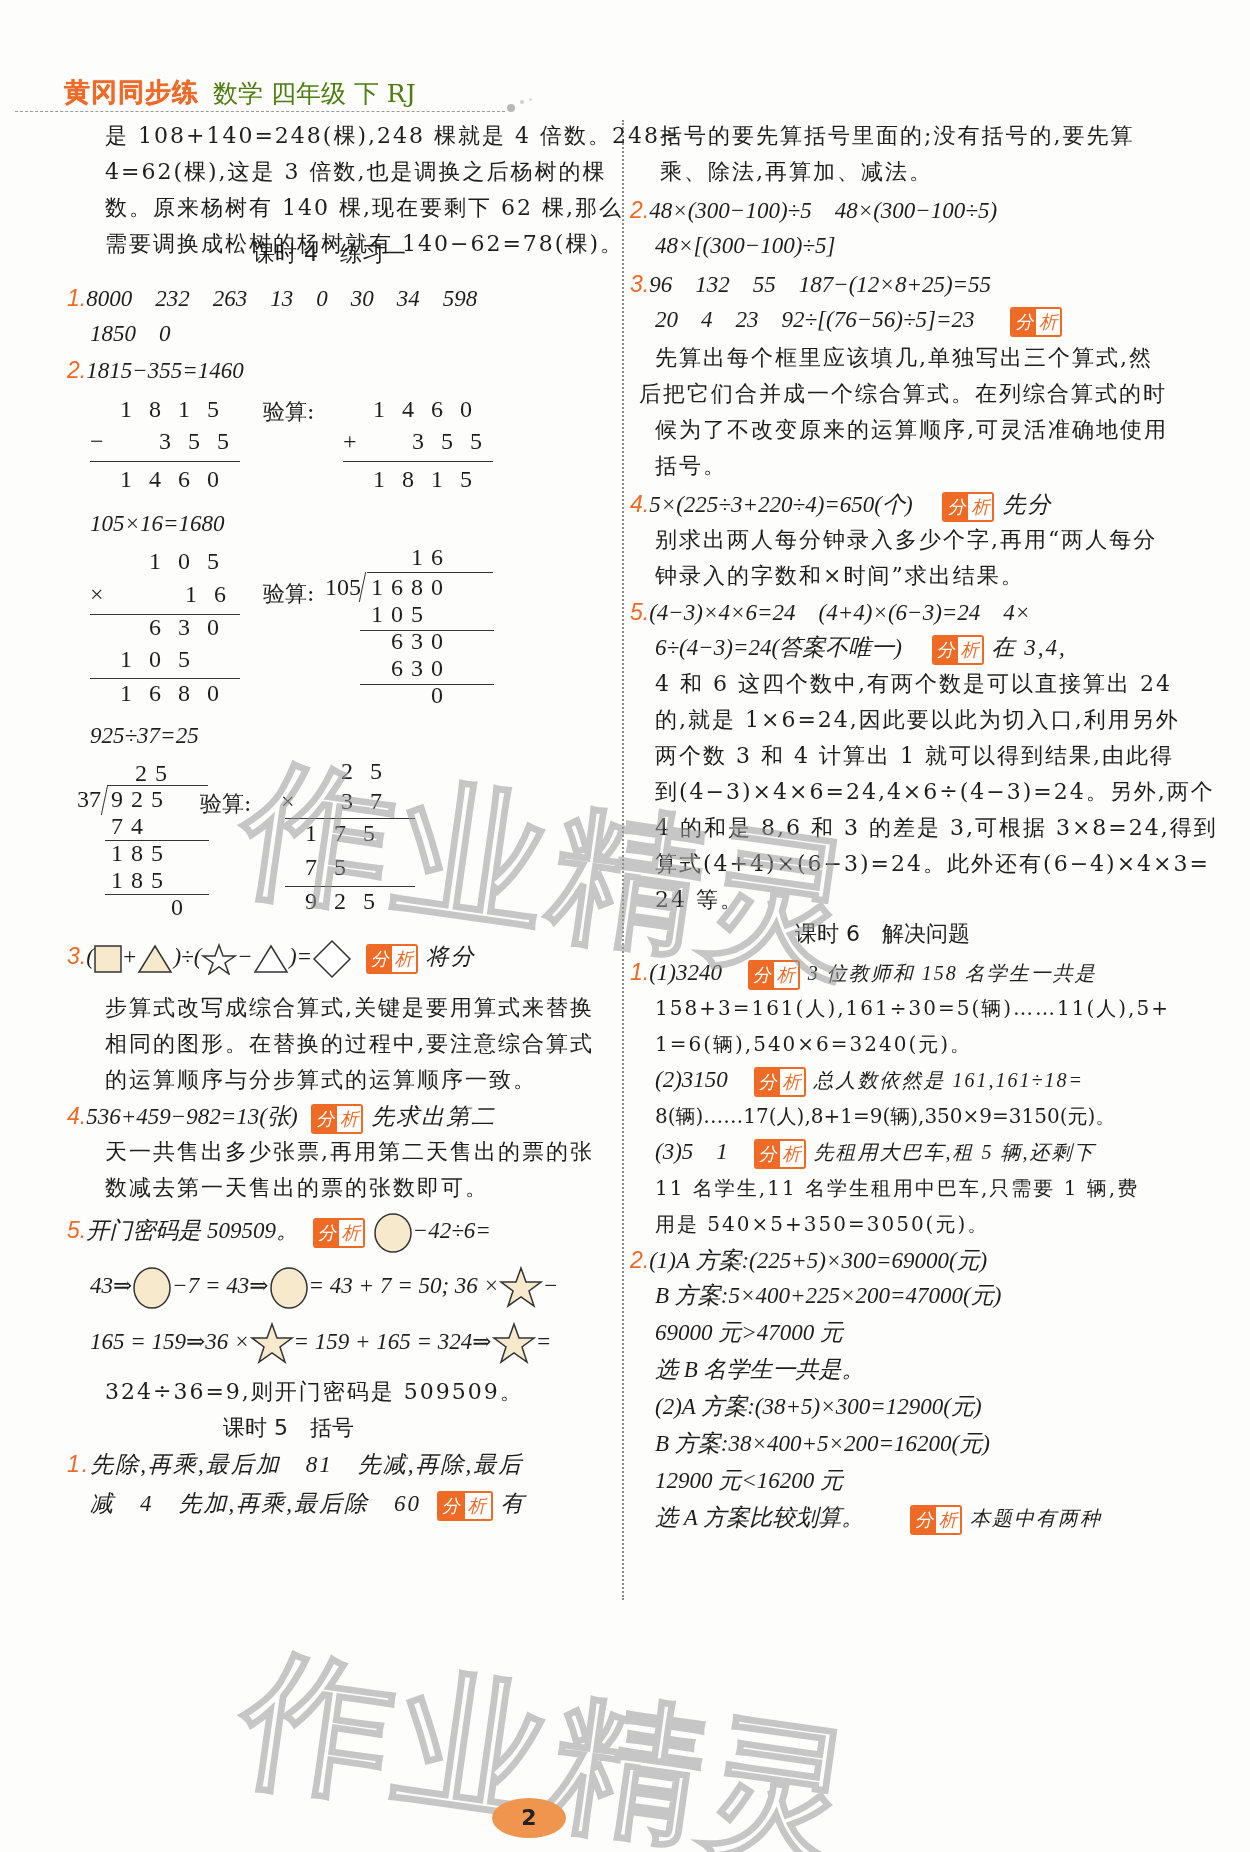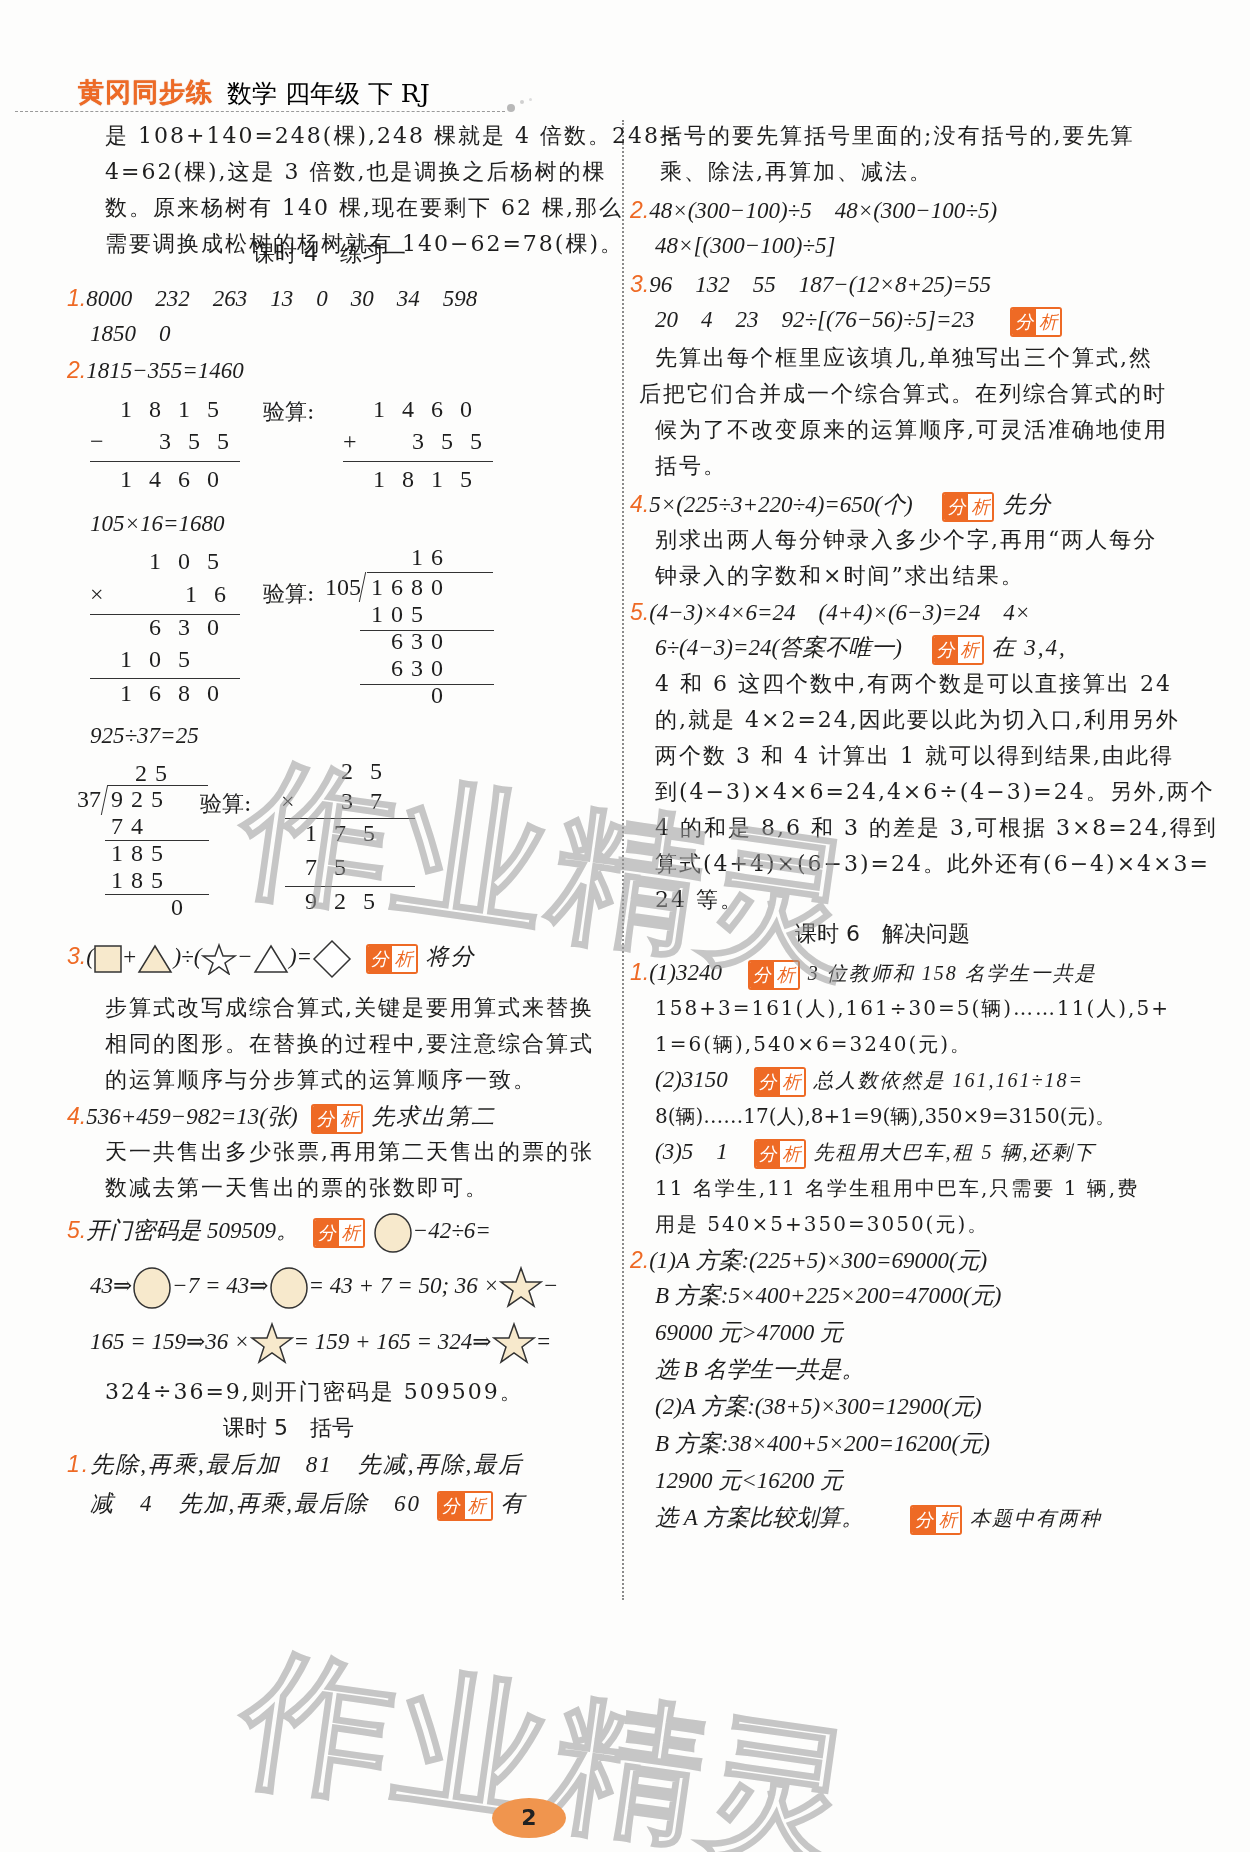--- a/index.html
+++ b/index.html
@@ -1,21 +1,21 @@
 <!DOCTYPE html>
 <html><head>
 <meta charset="utf-8">
 <style>
   html,body{margin:0;padding:0;background:#fdfdfc;}
   body{width:1250px;height:1852px;position:relative;overflow:hidden;font-family:"DejaVu Serif","Liberation Serif",serif;color:#1e1e1e;}
   .page{position:absolute;left:0;top:0;width:1250px;height:1852px;}
   
-  .hdr{position:absolute;left:78px;top:70px;height:40px;display:flex;align-items:flex-end;}
+  .hdr{position:absolute;left:64px;top:70px;height:40px;display:flex;align-items:flex-end;}
   .brand{font-family:"DejaVu Sans","Liberation Sans",sans-serif;font-weight:bold;font-size:26px;color:#ee6a25;letter-spacing:1px;text-shadow:0 0 1px #c9541a;}
-  .subject{font-size:25px;margin-left:14px;color:#000000;}
+  .subject{font-size:25px;margin-left:14px;color:#4d7c0f;}
   .hdr-line{position:absolute;left:15px;top:111px;width:490px;border-top:1px dashed #9a9a9a;}
   .hdr-dot{position:absolute;top:104px;left:507px;width:8px;height:8px;border-radius:50%;background:#b8b8b8;}
   .hdr-dot2{position:absolute;top:100px;left:520px;width:4px;height:4px;border-radius:50%;background:#d0d0d0;}
   .hdr-dot3{position:absolute;top:98px;left:529px;width:3px;height:3px;border-radius:50%;background:#ddd;}
   
   .divider{position:absolute;left:622px;top:120px;height:1480px;border-left:2px dotted #8a8a8a;}
   .col{position:absolute;top:118px;}
   .col.left{left:75px;width:540px;}
   .col.right{left:630px;width:540px;}
   .line{position:absolute;white-space:nowrap;font-size:22px;line-height:36px;}
@@ -247,21 +247,21 @@
       <span class="num">5.</span><span>(4−3)×4×6=24　(4+4)×(6−3)=24　4×</span>
     </div>
     <div class="line mono" style="top:512px;left:25px">
       <span>6÷(4−3)=24(答案不唯一)</span>
       <span class="tag" style="margin-left:24px">
           <span class="a">分</span>
           <span class="b">析</span>
         </span><span class="cn">在 3,4,</span>
     </div>
     <div class="line cn" style="top:548px;left:25px">4 和 6 这四个数中,有两个数是可以直接算出 24</div>
-    <div class="line cn" style="top:584px;left:25px">的,就是 4×2=24,因此要以此为切入口,利用另外</div>
+    <div class="line cn" style="top:584px;left:25px">的,就是 1×6=24,因此要以此为切入口,利用另外</div>
     <div class="line cn" style="top:620px;left:25px">两个数 3 和 4 计算出 1 就可以得到结果,由此得</div>
     <div class="line cn" style="top:656px;left:25px">到(4−3)×4×6=24,4×6÷(4−3)=24。另外,两个</div>
     <div class="line cn" style="top:692px;left:25px">4 的和是 8,6 和 3 的差是 3,可根据 3×8=24,得到</div>
     <div class="line cn" style="top:728px;left:25px">算式(4+4)×(6−3)=24。此外还有(6−4)×4×3=</div>
     <div class="line cn" style="top:764px;left:25px">24 等。</div>
 
     <div class="h" style="top:798px;left:165px;line-height:36px;">课时 6　解决问题</div>
 
     <div class="line mono" style="top:836px;left:0">
       <span class="num">1.</span><span>(1)3240</span>

